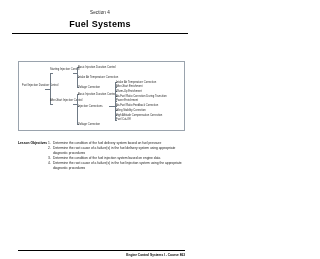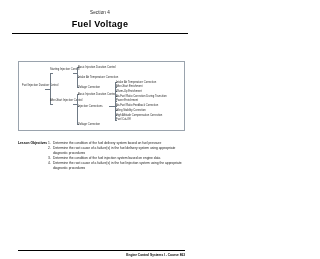--- a/index.html
+++ b/index.html
@@ -154,21 +154,21 @@
     font-weight: bold;
     color: #000;
   }
 </style>
 </head>
 <body>
 
 <div class="page">
 
   <div class="section-label">Section 4</div>
-  <div class="page-title">Fuel Voltage</div>
+  <div class="page-title">Fuel Systems</div>
   <div class="title-rule"></div>
 
   <div class="diagram-frame">
     <div class="diagram-inner">
 
       <div class="node center root-label">Fuel Injection Duration Control</div>
 
       <div class="ln h" style="left:26px; top:26.5px; width:5px;"></div>
       <div class="ln v" style="left:31px; top:11px; height:31px;"></div>
 

